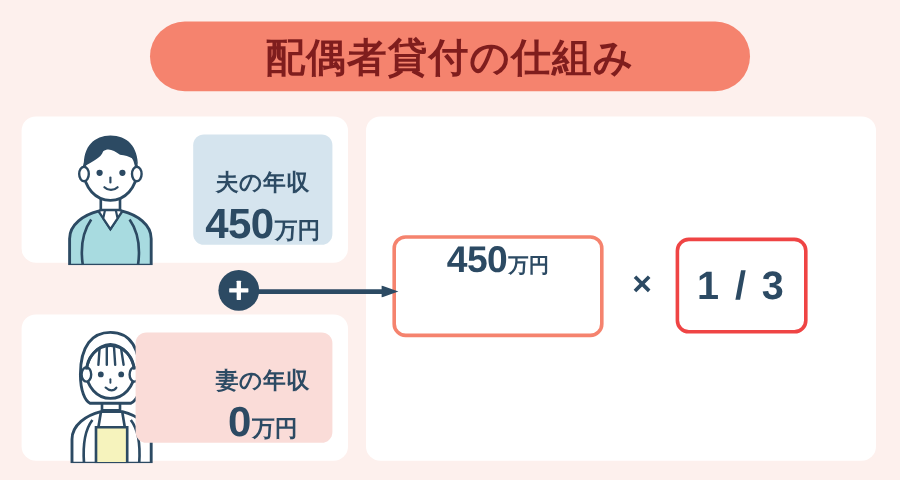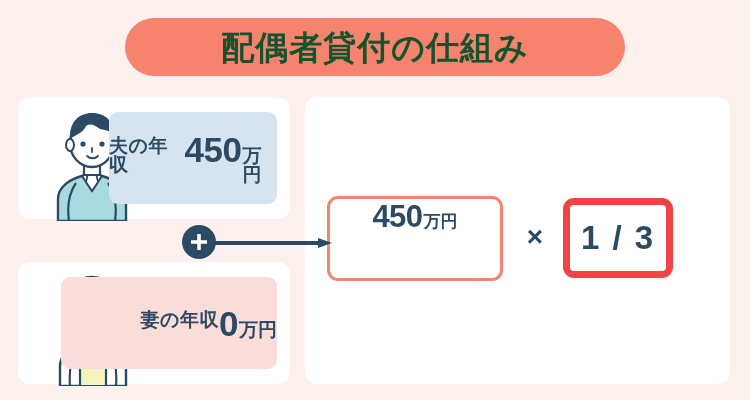--- a/index.html
+++ b/index.html
@@ -10,38 +10,38 @@
     overflow:hidden;
     position:relative;
   }
   
   .title-pill{
     position:absolute;left:125px;top:18px;width:500px;height:58px;
     background:#f5836e;border-radius:29px;
     display:flex;align-items:center;justify-content:center;
   }
   .title-pill .t{
-    color:#14532d;font-size:33px;font-weight:bold;letter-spacing:1px;
+    color:#7f1d1d;font-size:33px;font-weight:bold;letter-spacing:1px;
     line-height:1;
   }
   
   .card{
     position:absolute;background:#ffffff;border-radius:12px;
   }
   #husband-card{left:18px;top:97px;width:272px;height:122px;}
   #wife-card{left:18px;top:262px;width:272px;height:122px;}
 
   .person{
     position:absolute;left:18px;top:6px;width:112px;height:118px;
     overflow:hidden;
   }
   .amount-box{
-    position:absolute;right:13px;top:15px;width:168px;height:92px;
+    position:absolute;right:13px;top:15px;width:116px;height:92px;
     border-radius:9px;
-    display:flex;flex-direction:row;align-items:center;justify-content:flex-end;
+    display:flex;flex-direction:column;align-items:center;justify-content:flex-end;
   }
   #husband-amount-box{background:#d5e4ee;}
   #wife-amount-box{background:#fadcd8;padding-left:48px;}
 
   .amount-label{
     font-size:19px;color:#2c4a63;font-weight:bold;line-height:1;
     margin-bottom:7px;letter-spacing:0.5px;
   }
   .amount-value{
     display:flex;align-items:baseline;justify-content:center;line-height:1;
@@ -88,21 +88,21 @@
   }
   #household-body .hn{font-size:31px;font-weight:bold;color:#2c4a63;letter-spacing:-0.5px;}
   #household-body .hu{font-size:17px;font-weight:bold;color:#2c4a63;margin-left:1px;}
 
   #times-symbol{
     position:absolute;left:213px;top:126px;width:34px;
     text-align:center;font-size:28px;font-weight:bold;color:#2c4a63;line-height:1;
   }
   #fraction-box{
     position:absolute;left:258px;top:101px;width:110px;height:80px;
-    border:7px solid #ef4444;border-radius:11px;background:#ffffff;
+    border:3px solid #ef4444;border-radius:11px;background:#ffffff;
     box-sizing:border-box;
     display:flex;align-items:center;justify-content:center;
   }
   #fraction-box .fr{font-size:33px;font-weight:bold;color:#2c4a63;letter-spacing:2px;}
 </style>
 </head>
 <body>
 
 <div class="title-pill">
   <div class="t">配偶者貸付の仕組み</div>

